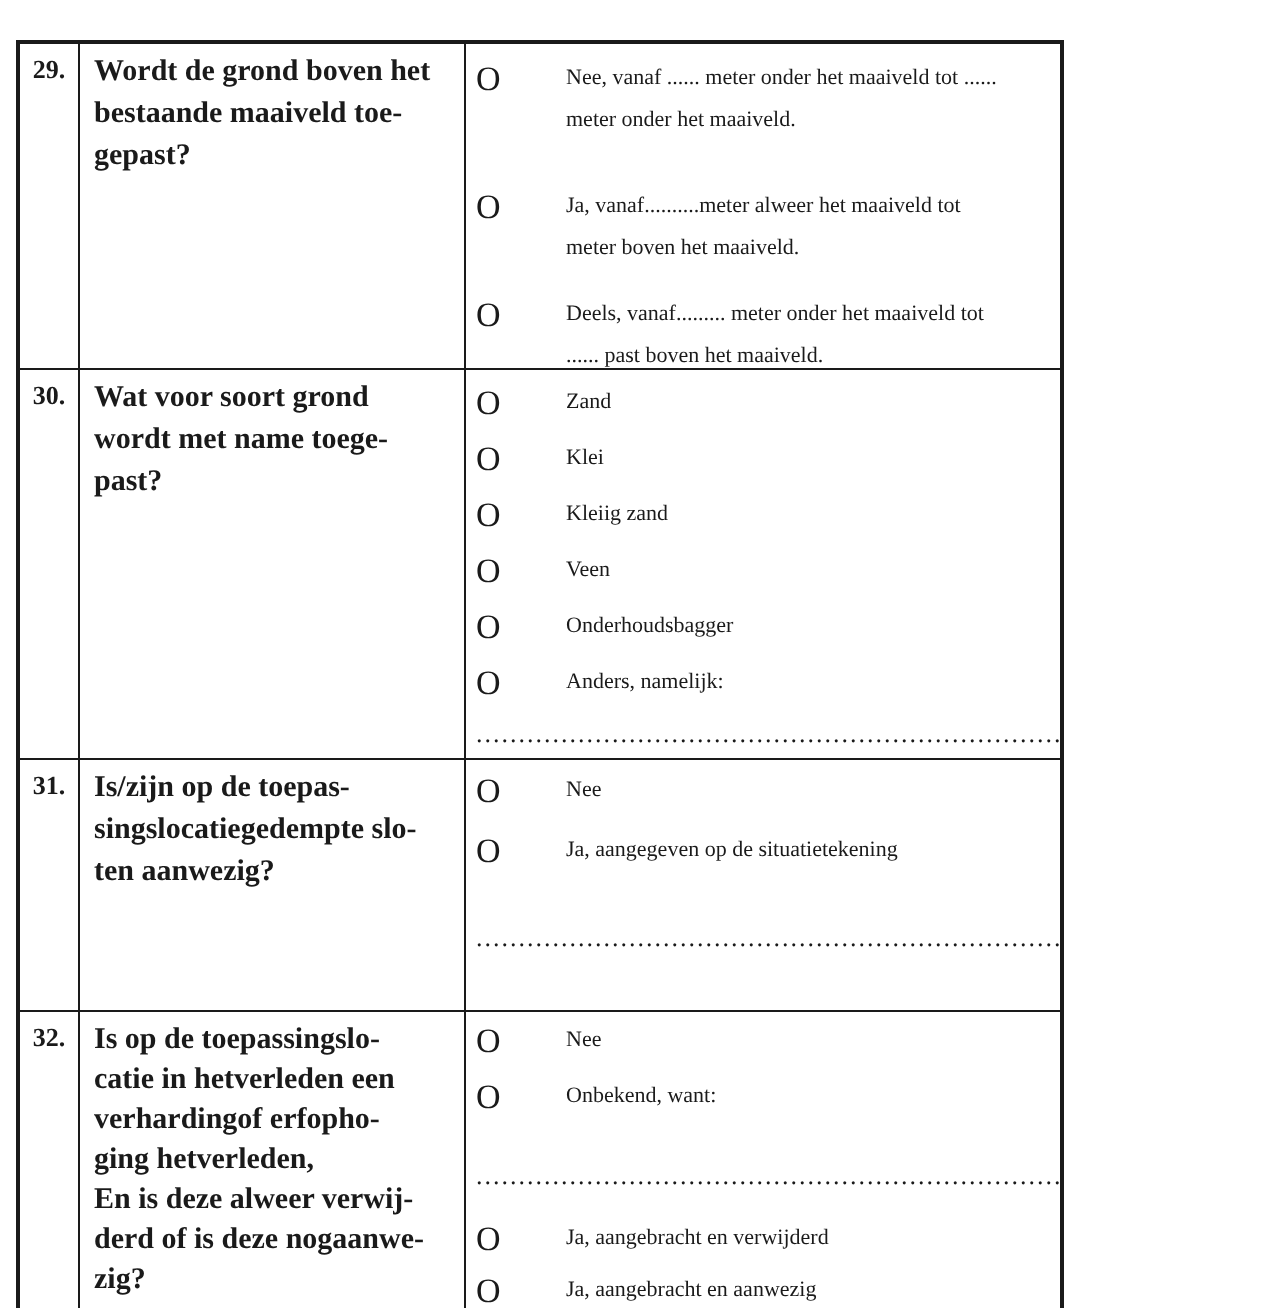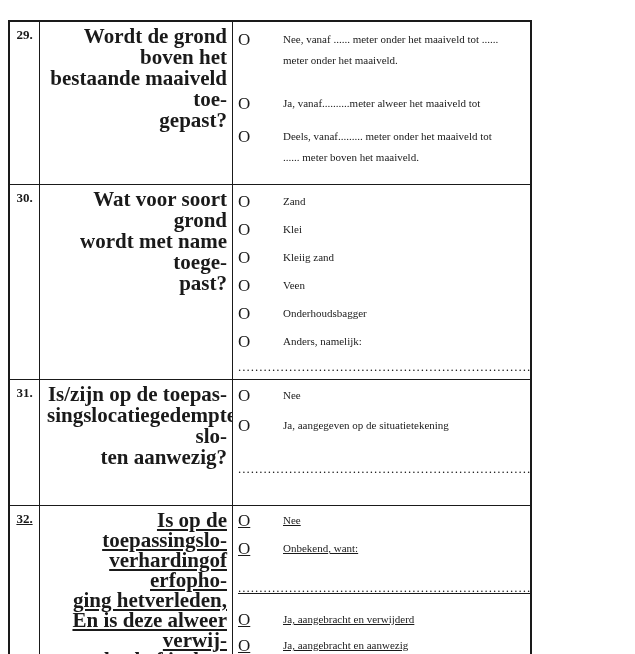--- a/index.html
+++ b/index.html
@@ -21,34 +21,33 @@
   .row{
     display:flex;
     border-bottom:1px solid #1a1a1a;
     box-sizing:border-box;
     overflow:hidden;
   }
   .row:last-child{border-bottom:none;}
   .r29{height:163px;}
   .r30{height:195px;}
   .r31{height:126px;}
-  .r32{height:148px;text-decoration:underline;}
+  .r32{height:148px;}
   .cell{box-sizing:border-box;overflow:hidden;}
   .num{
     width:30px;flex:none;
     border-right:1px solid #1a1a1a;
     font-weight:bold;font-size:13px;
     text-align:center;padding-top:5px;
   }
   .question{
     width:193px;flex:none;
     border-right:1px solid #1a1a1a;
-    font-weight:bold;font-size:21px;line-height:21px;
+    font-weight:bold;font-size:15px;line-height:21px;
     padding:4px 5px 0 7px;
-    text-align:right;
   }
   .r32 .question{line-height:20px;}
   .options{flex:1;padding:0 6px 0 5px;}
   .opt{display:flex;align-items:flex-start;}
   .marker{
     width:45px;flex:none;
     font-size:17px;line-height:21px;
     cursor:pointer;
   }
   .opt-text{font-size:11px;line-height:21px;}
@@ -89,27 +88,28 @@
         <span class="marker">O</span>
         <div class="opt-text">
           <div>Nee, vanaf ......   meter onder het maaiveld tot ......</div>
           <div>meter onder het maaiveld.</div>
         </div>
       </div>
       <div class="opt">
         <span class="marker">O</span>
         <div class="opt-text">
           <div>Ja, vanaf..........meter alweer het maaiveld tot</div>
+          <div>meter boven het maaiveld.</div>
         </div>
       </div>
       <div class="opt">
         <span class="marker">O</span>
         <div class="opt-text">
           <div>Deels, vanaf......... meter onder het maaiveld tot</div>
-          <div>...... meter boven het maaiveld.</div>
+          <div>...... past boven het maaiveld.</div>
         </div>
       </div>
     </div>
   </div>
 
   <div class="row r30">
     <div class="cell num">30.</div>
     <div class="cell question">
       <div>Wat voor soort grond</div>
       <div>wordt met name toege-</div>
@@ -163,20 +163,21 @@
         </div>
       </div>
       <div class="dots">..........................................................................................................................................</div>
     </div>
   </div>
 
   <div class="row r32">
     <div class="cell num">32.</div>
     <div class="cell question">
       <div>Is op de toepassingslo-</div>
+      <div>catie in hetverleden  een</div>
       <div>verhardingof erfopho-</div>
       <div>ging hetverleden,</div>
       <div>En is deze alweer verwij-</div>
       <div>derd of is deze nogaanwe-</div>
       <div>zig?</div>
     </div>
     <div class="cell options">
       <div class="opt opt-nee">
         <span class="marker">O</span>
         <div class="opt-text">Nee</div>

